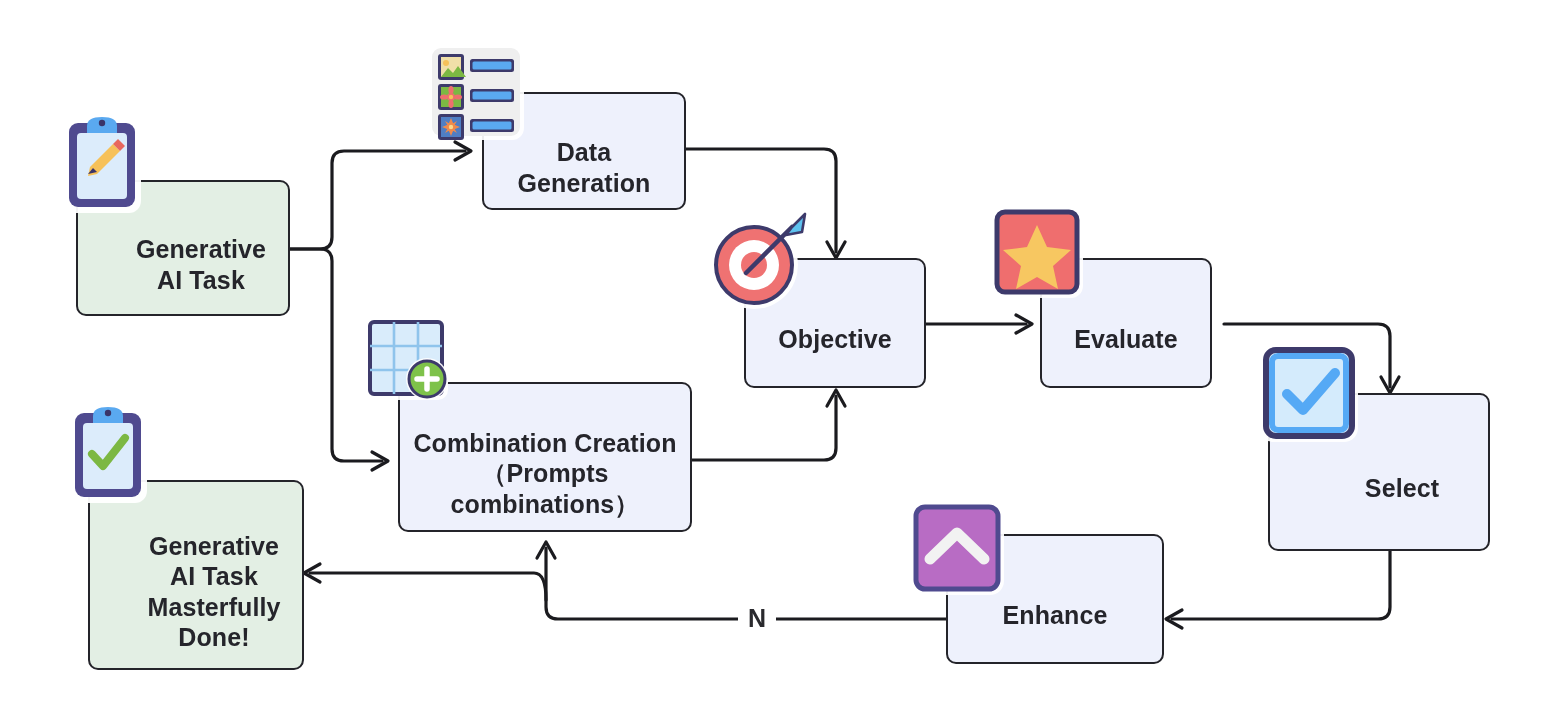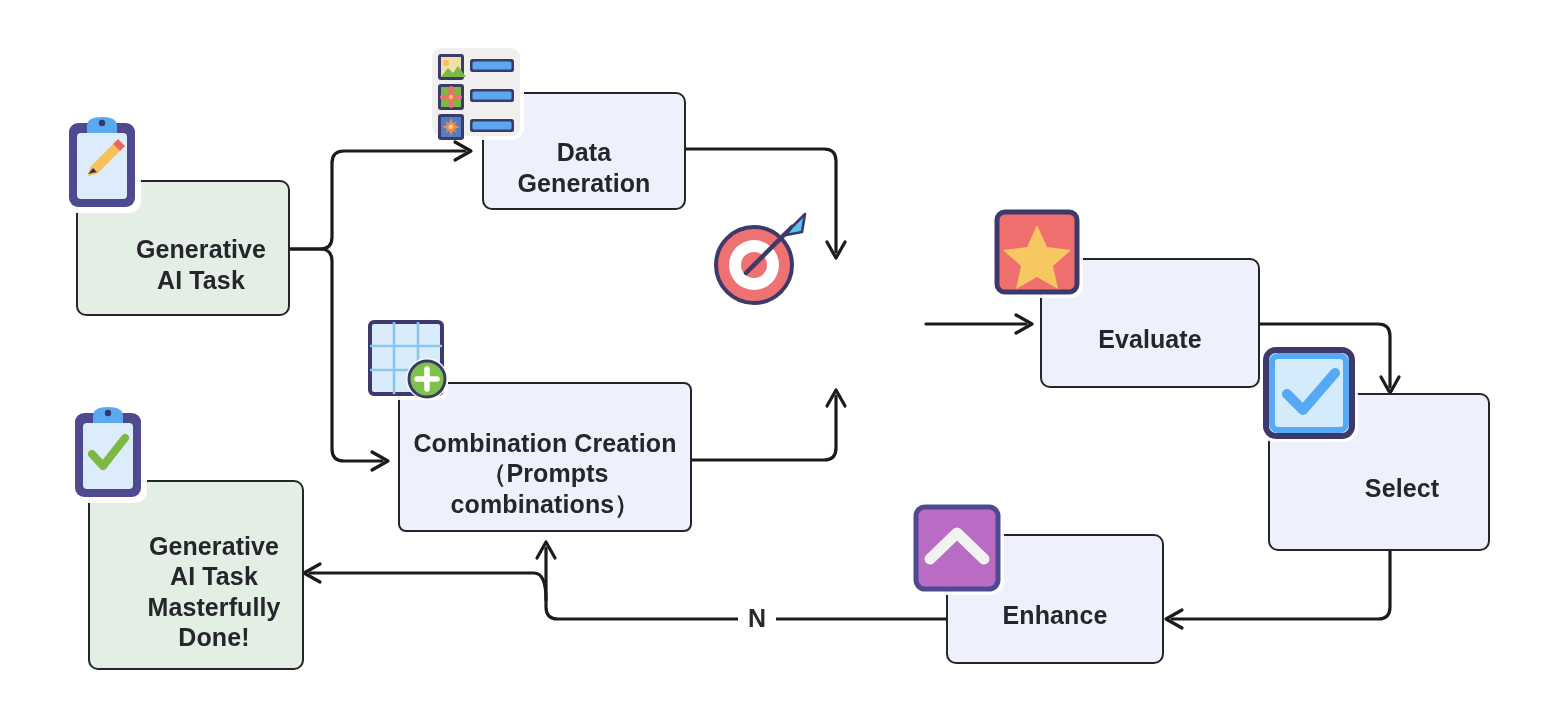--- a/index.html
+++ b/index.html
@@ -199,53 +199,56 @@
         <path d="M 33 93 l -5 -3 l 2 -2 z"></path>
         <path d="M 33 81 l -5 3 l 2 2 z"></path>
         <path d="M 21 93 l 5 -3 l -2 -2 z"></path>
       </g>
       <circle cx="27" cy="87" r="2.2" fill="#fcd98a"></circle>
       <rect x="46" y="79" width="44" height="13" rx="2.5" fill="#3d3a6b"></rect>
       <rect x="48.5" y="81.5" width="39" height="8" rx="1.5" fill="#5aa9f0"></rect>
     </svg>
   </div>
 
-  <div class="node blue" style="left:398px; top:382px; width:294px; height:150px; font-size:25px;border-radius:8px;">
+  <div class="node blue" style="left:398px; top:382px; width:294px; height:150px; font-size:25px;">
     <span class="node-label">Combination Creation
 （Prompts
 combinations）</span>
   </div>
   <div class="node-icon" style="left:358px; top:310px;">
     <svg width="98" height="98" viewBox="0 0 98 98">
       <rect x="6" y="6" width="84" height="84" rx="10" fill="#ffffff" opacity="0.92"></rect>
       <rect x="12" y="12" width="72" height="72" rx="4" fill="#d9ecfb" stroke="#3d3a6b" stroke-width="4"></rect>
       <g stroke="#8fc4ec" stroke-width="2.6">
         <line x1="36" y1="12" x2="36" y2="84"></line>
         <line x1="60" y1="12" x2="60" y2="84"></line>
         <line x1="12" y1="36" x2="84" y2="36"></line>
         <line x1="12" y1="60" x2="84" y2="60"></line>
       </g>
       <circle cx="69" cy="69" r="21" fill="#ffffff" opacity="0.92"></circle>
       <circle cx="69" cy="69" r="18" fill="#7ec24a" stroke="#3d3a6b" stroke-width="3"></circle>
       <path d="M 69 59 L 69 79 M 59 69 L 79 69" stroke="#ffffff" stroke-width="5.5" stroke-linecap="round"></path>
     </svg>
   </div>
 
+  <div class="node blue" style="left:744px; top:258px; width:182px; height:130px; font-size:25px;">
+    <span class="node-label">Objective</span>
+  </div>
   <div class="node-icon" style="left:706px; top:210px;">
     <svg width="104" height="104" viewBox="0 0 104 104">
       <circle cx="48" cy="55" r="44" fill="#ffffff" opacity="0.94"></circle>
       <circle cx="48" cy="55" r="38" fill="#ef7272" stroke="#3d3a6b" stroke-width="4"></circle>
       <circle cx="48" cy="55" r="25" fill="#ffffff"></circle>
       <circle cx="48" cy="55" r="13" fill="#ef7272"></circle>
       <path d="M 40 63 L 86 17" stroke="#3d3a6b" stroke-width="4.5" stroke-linecap="round"></path>
       <path d="M 86 17 L 99 4 L 96 22 L 80 25 Z" fill="#5ec2ef" stroke="#3d3a6b" stroke-width="2.6" stroke-linejoin="round"></path>
     </svg>
   </div>
 
-  <div class="node blue" style="left:1040px; top:258px; width:220px; height:130px; font-size:25px;">
+  <div class="node blue" style="left:1040px; top:258px; width:172px; height:130px; font-size:25px;">
     <span class="node-label">Evaluate</span>
   </div>
   <div class="node-icon" style="left:988px; top:203px;">
     <svg width="98" height="98" viewBox="0 0 98 98">
       <rect x="3" y="3" width="92" height="92" rx="12" fill="#ffffff" opacity="0.92"></rect>
       <rect x="9" y="9" width="80" height="80" rx="8" fill="#ef6e6e" stroke="#3d3a6b" stroke-width="5"></rect>
       <path d="M 49 22 L 59 44 L 83 47 L 65 63 L 70 86 L 49 74 L 28 86 L 33 63 L 15 47 L 39 44 Z" fill="#f7c761"></path>
     </svg>
   </div>
 

